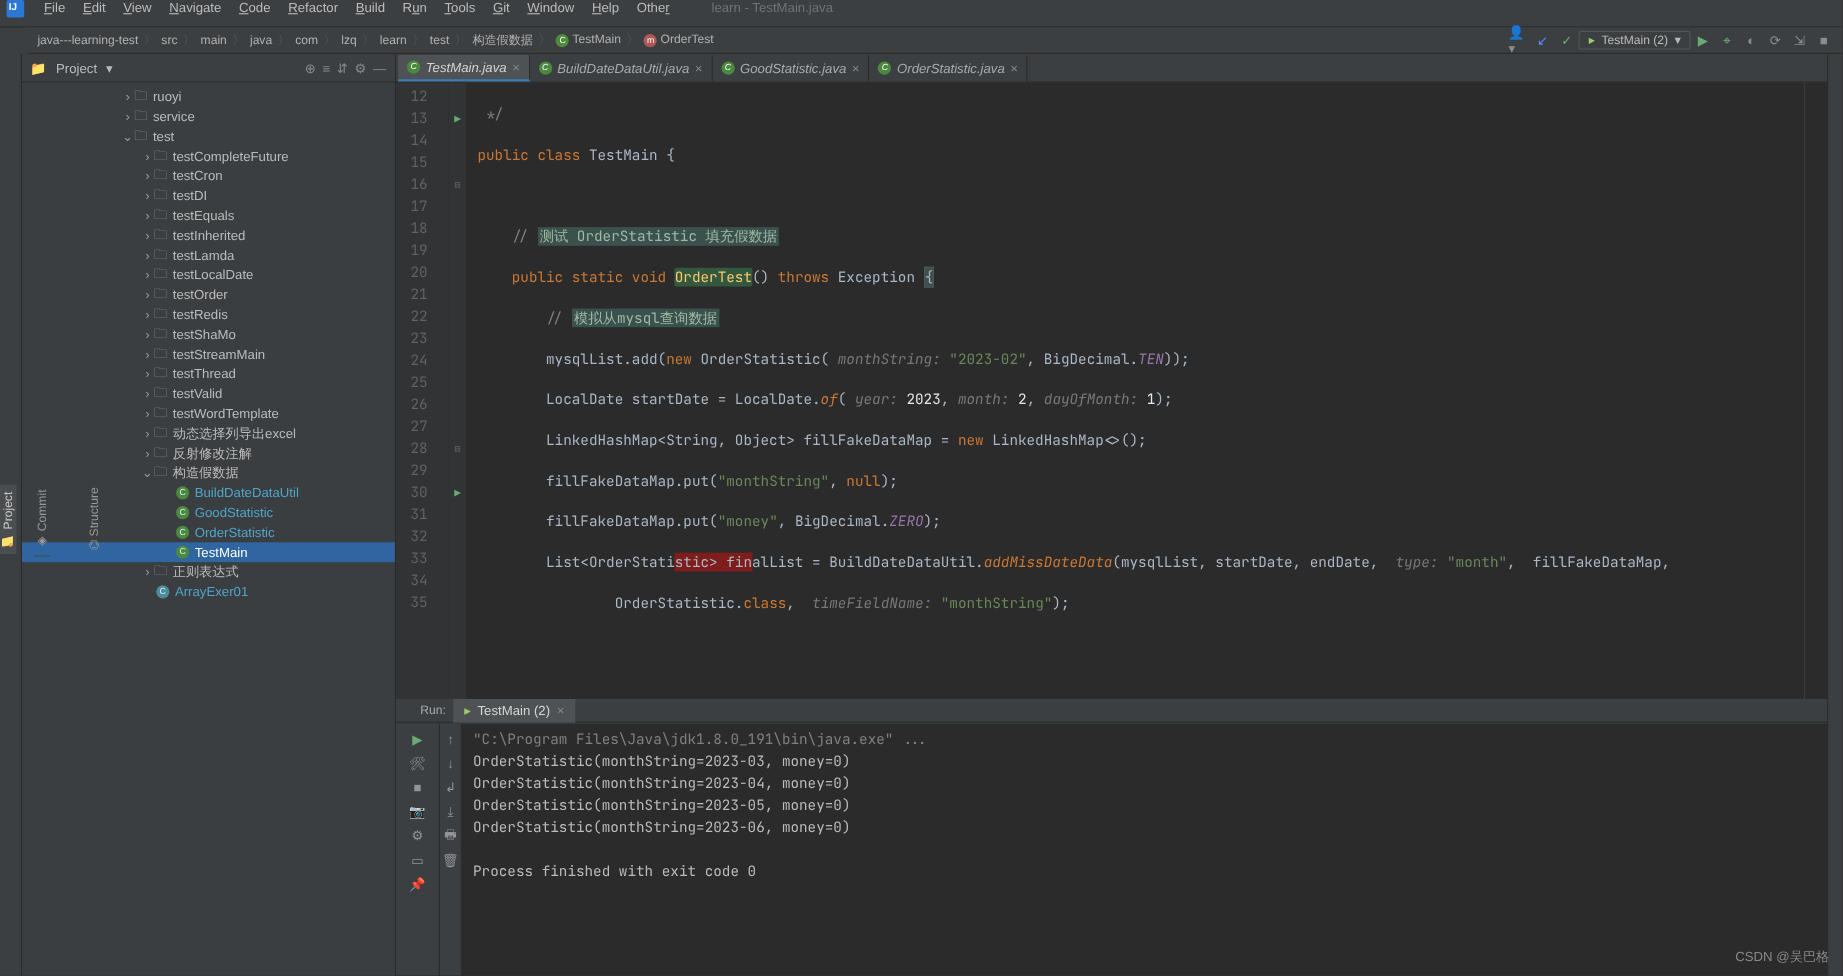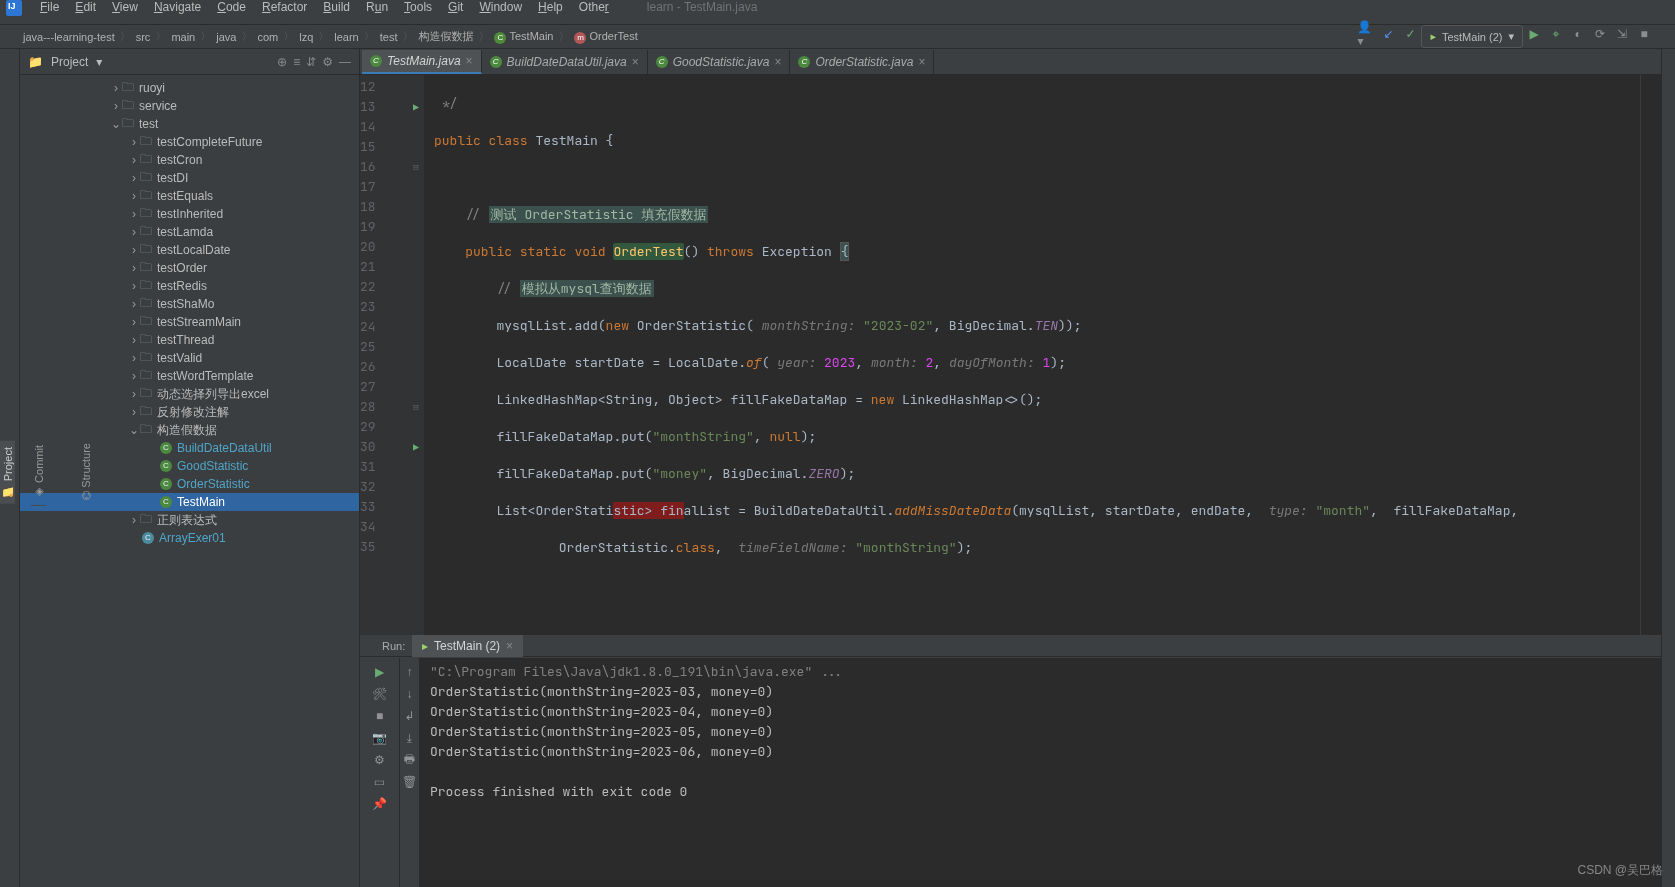--- a/index.html
+++ b/index.html
@@ -41,21 +41,23 @@
   .menubar .menu-item u { text-decoration: underline; }
   .menubar .title-center {
     margin-left: 30px;
     color: #6f7377;
   }
   .navbar {
     height: 24px;
     background: #3c3f41;
     border-bottom: 1px solid #2b2b2b;
     display: flex;
-    padding: 0 20px;
+    align-items: center;
+    padding: 0 6px;
+    margin-left: 25px;
   }
   .breadcrumb { display: flex; align-items: center; gap: 2px; font-size: 11px;}
   .breadcrumb .crumb { color: #b1b1b1; padding: 0 3px; }
   .breadcrumb .chev { color: #616161; }
   .breadcrumb .ico-class {
     display:inline-block; width:12px;height:12px;border-radius:50%;
     background:#4e8a3a; color:#fff; font-size:8px; text-align:center; line-height:12px;
     margin-right:3px;
   }
   .breadcrumb .ico-method {
@@ -124,37 +126,37 @@
   .etab .cicon {
     display:inline-block;width:12px;height:12px;border-radius:50%;
     background:#4b8a3e;font-size:8px;color:#fff;text-align:center;line-height:12px;
   }
   .etab .close { font-style:normal; color:#888; }
   .code-area {
     flex:1; display:flex; overflow:auto; background:#2b2b2b;
     font-family: "JetBrains Mono","Consolas",monospace; font-size:13px;
   }
   .linenos {
-    width:48px; text-align:left; padding:2px 6px 2px 0;
+    width:48px; text-align:center; padding:2px 6px 2px 0;
     color:#606366; background:#313335; user-select:none;
   }
   .linenos div { height:20px; line-height:20px;}
   .gutter2 {
     width:16px; background:#313335; padding-top:2px;
   }
   .gutter2 div { height:20px; display:flex; align-items:center; justify-content:center;}
   .gutter2 .run-tri { color:#6aab73; font-size:10px;}
   .gutter2 .fold { color:#666; font-size:9px;}
   .codecol {
     flex:1; padding:2px 0 2px 10px; color:#a9b7c6; white-space:pre;
   }
   .codecol .line { height:20px; line-height:20px; }
   .kw { color:#cc7832; }
   .str { color:#6a8759; }
-  .num { color:#d946ef; }
+  .num { color:#e5e5e5; }
   .cmt { color:#808080; }
   .cmt-hl { background:#3b514d; color:#a0b8a4; padding:0 2px;}
   .cls { color:#a9b7c6; }
   .meth { color:#ffc66d; }
   .static { color:#cc7832; font-style:italic;}
   .staticfield { color:#9876aa; font-style:italic;}
   .param { color:#787878; font-style:italic;}
   .hl-usage { background:#32593d; border-radius:2px; color:#ffc66d;}
   .hl-sel { background:#7f1d1d; }
   .match-brace { background:#3b514d; border:1px solid #555; }

